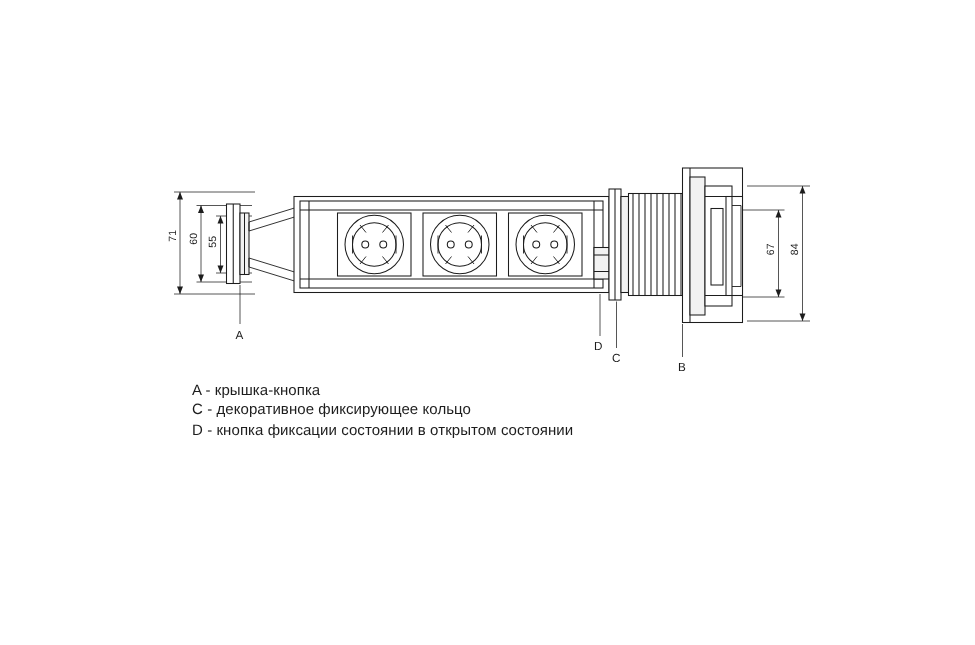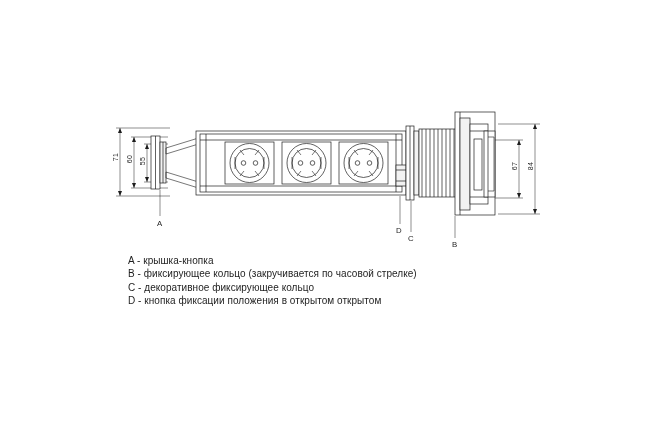--- a/index.html
+++ b/index.html
@@ -218,18 +218,17 @@
   <span class="dim-label dim-vert" style="left:511px; top:162px;">67</span>
   <span class="dim-label dim-vert" style="left:527px; top:162px;">84</span>
 
   <span class="letter-label" style="left:157px; top:219px;">A</span>
   <span class="letter-label" style="left:452px; top:240px;">B</span>
   <span class="letter-label" style="left:408px; top:234px;">C</span>
   <span class="letter-label" style="left:396px; top:226px;">D</span>
 
   <div class="legend">
     <div class="legend-row">A - крышка-кнопка</div>
-    <div class="legend-row">B - фиксирующее кольцо (закручивается по часовой стрелке)</div>
     <div class="legend-row">C - декоративное фиксирующее кольцо</div>
-    <div class="legend-row">D - кнопка фиксации положения в открытом открытом</div>
+    <div class="legend-row">D - кнопка фиксации состоянии в открытом состоянии</div>
   </div>
 
 </div>
 
 </body></html>

